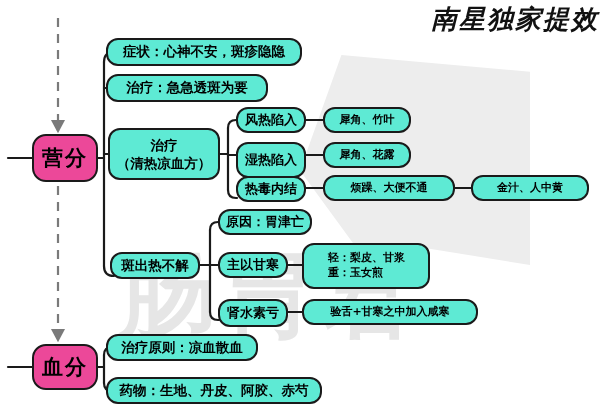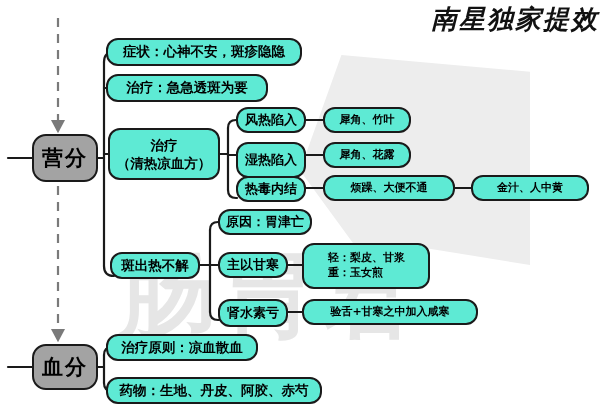--- a/index.html
+++ b/index.html
@@ -64,21 +64,21 @@
     color: #000000;
     font-weight: bold;
     line-height: 1.18;
     white-space: pre-line;
     padding: 0 4px;
   }
   .node.root {
     border-radius: 14px;
     font-size: 21px;
     letter-spacing: 2px;
-    background: #a3a3a3;
+    background: #ec4899;
   }
   .node.lv1 { font-size: 13.5px; }
   .node.lv2 { font-size: 13px; }
   .node.lv3 { font-size: 11px; }
   .node.multiline { line-height: 1.35; }
   .node.left-align {
     justify-content: flex-start;
     text-align: left;
     padding-left: 24px;
   }

